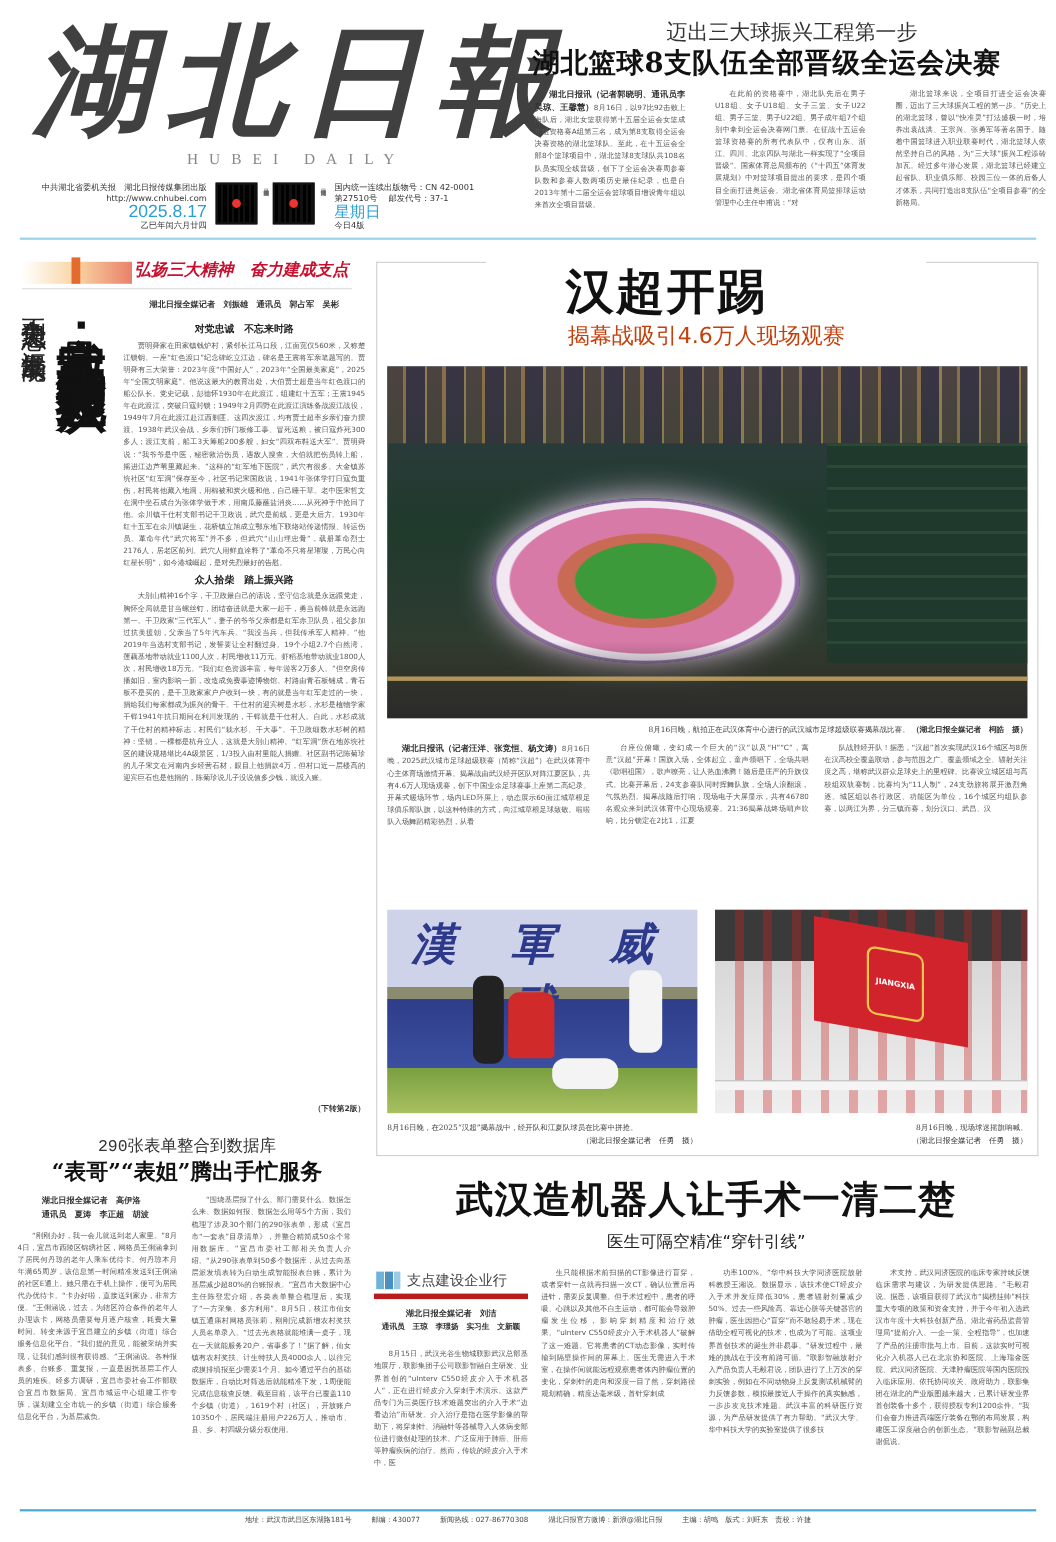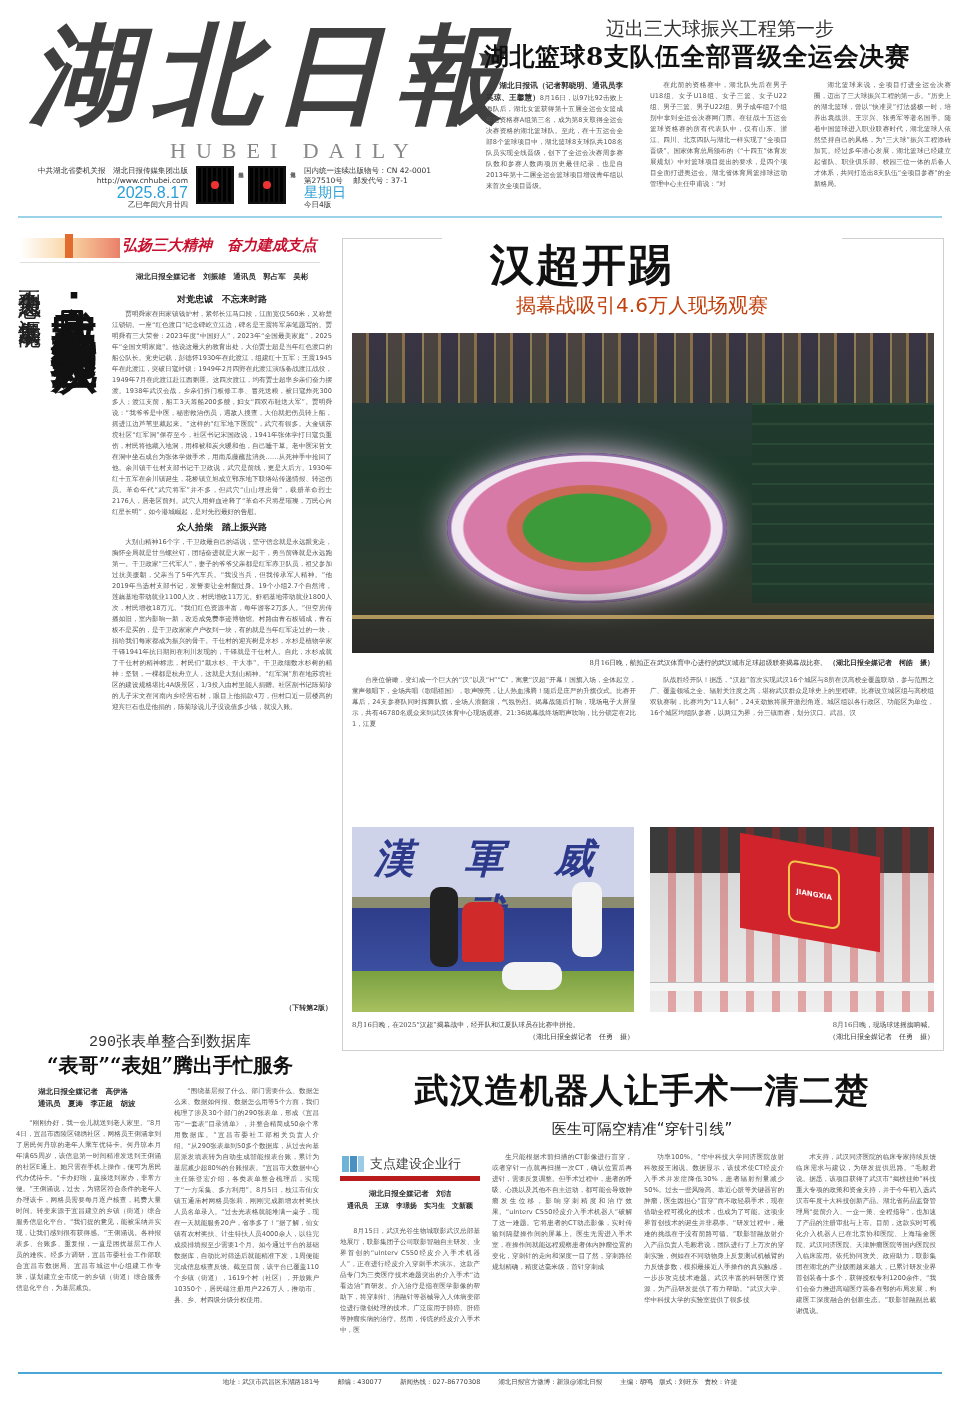--- a/index.html
+++ b/index.html
@@ -1,19 +1,19 @@
 <!DOCTYPE html>
 <html><head>
 <meta charset="utf-8">
 <style>
   html,body{margin:0;padding:0;background:#fff;}
   body{width:960px;height:1402px;position:relative;overflow:hidden;font-family:"DejaVu Serif",serif;color:#222;}
   .abs{position:absolute;}
   .masthead-title{left:30px;top:20px;font-family:"DejaVu Serif",serif;font-size:108px;font-weight:bold;color:#404040;letter-spacing:14px;line-height:1;font-style:italic;}
-  .masthead-en{left:170px;top:138px;font-size:22px;color:#888;letter-spacing:10px;font-family:"Liberation Serif",serif;}
+  .masthead-en{left:170px;top:138px;font-size:14px;color:#888;letter-spacing:10px;font-family:"Liberation Serif",serif;}
   .mh-small{font-family:"DejaVu Sans",sans-serif;font-size:7.5px;color:#333;line-height:10px;}
   .date{font-family:"Liberation Sans",sans-serif;font-size:16px;color:#2a9fd6;}
   .qr{width:38px;height:38px;background:
       repeating-linear-gradient(90deg,#111 0 3px,#fff 3px 5px),#111;
       background-blend-mode:multiply;border:2px solid #111;box-sizing:border-box;position:absolute;}
   .qr::after{content:"";position:absolute;left:13px;top:13px;width:8px;height:8px;background:#e33;border-radius:50%;}
   .rule-blue{height:2px;background:#9cd1ea;}
   .kicker{font-family:Liberation Mono, monospace;font-size:19px;color:#333;text-align:center;}
   .headline-serif{font-family:"DejaVu Serif",serif;font-weight:bold;color:#111;}
   .body-text{font-family:"DejaVu Sans",sans-serif;font-size:6.6px;line-height:11px;color:#555;text-align:justify;text-indent:2em;overflow:hidden;}
@@ -87,36 +87,37 @@
   <div class="body-text" style="height:240px;">“刚刚办好，我一会儿就送到老人家里。”8月4日，宜昌市西陵区锦绣社区，网格员王俐涵拿到了居民何丹琼的老年人乘车优待卡。何丹琼本月年满65周岁，该信息第一时间精准发送到王俐涵的社区E通上。她只需在手机上操作，便可为居民代办优待卡。“卡办好啦，直接送到家办，非常方便。”王俐涵说，过去，为辖区符合条件的老年人办理该卡，网格员需要每月逐户核查，耗费大量时间。转变来源于宜昌建立的乡镇（街道）综合服务信息化平台。“我们提的意见，能被采纳并实现，让我们感到很有获得感。”王俐涵说。各种报表多、台账多、重复报，一直是困扰基层工作人员的难疾。经多方调研，宜昌市委社会工作部联合宜昌市数据局、宜昌市城运中心组建工作专班，谋划建立全市统一的乡镇（街道）综合服务信息化平台，为基层减负。</div>
 </div>
 <div class="abs" style="left:174px;top:1086px;width:145px;height:272px;">
   <div class="body-text" style="height:272px;">“围绕基层报了什么、部门需要什么、数据怎么来、数据如何报、数据怎么用等5个方面，我们梳理了涉及30个部门的290张表单，形成《宜昌市“一套表”目录清单》，并整合精简成50余个常用数据库。”宜昌市委社工部相关负责人介绍。“从290张表单到50多个数据库，从过去向基层派发填表转为自动生成智能报表台账，累计为基层减少超80%的台账报表。”宜昌市大数据中心主任陈登宏介绍，各类表单整合梳理后，实现了“一方采集、多方利用”。8月5日，枝江市仙女镇五通庙村网格员张莉，刚刚完成新增农村奖扶人员名单录入。“过去光表格就能堆满一桌子，现在一天就能服务20户，省事多了！”据了解，仙女镇有农村奖扶、计生特扶人员4000余人，以往完成摸排填报至少需要1个月。如今通过平台的基础数据库，自动比对筛选后就能精准下发，1周便能完成信息核查反馈。截至目前，该平台已覆盖110个乡镇（街道），1619个村（社区），开放账户10350个，居民端注册用户226万人，推动市、县、乡、村四级分级分权使用。</div>
 </div>
 
 <div class="abs" style="left:342px;top:238px;width:600px;height:812px;border:1px solid #cfcfcf;border-top:none;"></div>
 <div class="abs" style="left:342px;top:238px;width:100px;height:1px;background:#cfcfcf;"></div>
 <div class="abs" style="left:842px;top:238px;width:101px;height:1px;background:#cfcfcf;"></div>
 
-<div class="abs" style="left:342px;top:236px;width:480px;text-align:center;font-family:'DejaVu Sans',sans-serif;font-weight:bold;font-size:44px;color:#111;letter-spacing:2px;">汉超开踢</div>
+<div class="abs" style="left:342px;top:236px;width:480px;text-align:center;font-family:'DejaVu Sans',sans-serif;font-weight:bold;font-size:44px;color:#111;letter-spacing:2px;padding-left:24px;">汉超开踢</div>
 <div class="abs" style="left:342px;top:292px;width:600px;text-align:center;font-family:'DejaVu Sans',sans-serif;font-size:20px;color:#c2410c;">揭幕战吸引4.6万人现场观赛</div>
 
 <div class="photo" style="left:352px;top:333px;width:582px;height:320px;background:linear-gradient(180deg,#3a3a4a 0%,#2a3b3a 20%,#1f3a2c 45%,#2a3b30 70%,#3a3a28 100%);">
   <div class="abs" style="left:0;top:0;width:582px;height:70px;background:repeating-linear-gradient(90deg,#5a4a3a 0 14px,#c99a4a 14px 17px,#3a3040 17px 34px,#d8b060 34px 36px);opacity:.55;"></div>
   <div class="abs" style="left:95px;top:120px;width:280px;height:150px;border-radius:50%;background:radial-gradient(ellipse at center,#3d9a3a 0 32%,#c96a55 33% 40%,#d87aa8 41% 62%,#f2e8f2 63% 68%,#8a6aa0 69% 100%);box-shadow:0 0 30px #f0d0f0;"></div>
   <div class="abs" style="left:400px;top:70px;width:182px;height:200px;background:repeating-linear-gradient(0deg,#1f3a2c 0 18px,#2a4a35 18px 20px),#1f3a2c;"></div>
   <div class="abs" style="left:0;top:250px;width:582px;height:70px;background:linear-gradient(180deg,transparent,#2a2a2a);"></div>
   <div class="abs" style="left:0;top:282px;width:582px;height:4px;background:#e8c070;opacity:.7;"></div>
 </div>
 <div class="abs caption" style="left:352px;top:658px;width:582px;text-align:right;">
   <span>8月16日晚，航拍正在武汉体育中心进行的武汉城市足球超级联赛揭幕战比赛。</span>
   <span class="caption-credit">（湖北日报全媒记者　柯皓　摄）</span>
 </div>
 
 <div class="abs" style="left:352px;top:675px;width:582px;height:145px;display:flex;gap:14px;">
+  <div class="body-text" style="flex:1;"><b class="byline">湖北日报讯（记者汪洋、张竞恒、杨文涛）</b><span>8月16日晚，2025武汉城市足球超级联赛（简称“汉超”）在武汉体育中心主体育场激情开幕。揭幕战由武汉经开区队对阵江夏区队，共有4.6万人现场观赛，创下中国业余足球赛事上座第二高纪录。开幕式暖场环节，场内LED环屏上，动态展示60面江城草根足球俱乐部队旗，以这种特殊的方式，向江城草根足球致敬。啦啦队入场舞蹈精彩热烈，从看</span></div>
   <div class="body-text" style="flex:1;">台座位俯瞰，变幻成一个巨大的“汉”以及“H”“C”，寓意“汉超”开幕！国旗入场，全体起立，童声领唱下，全场共唱《歌唱祖国》，歌声嘹亮，让人热血沸腾！随后是庄严的升旗仪式。比赛开幕后，24支参赛队同时挥舞队旗，全场人浪翻滚，气氛热烈。揭幕战随后打响，现场电子大屏显示，共有46780名观众来到武汉体育中心现场观赛。21:36揭幕战终场哨声吹响，比分锁定在2比1，江夏</div>
   <div class="body-text" style="flex:1;">队战胜经开队！据悉，“汉超”首次实现武汉16个城区与8所在汉高校全覆盖联动，参与范围之广、覆盖领域之全、辐射关注度之高，堪称武汉群众足球史上的里程碑。比赛设立城区组与高校组双轨赛制，比赛均为“11人制”，24支劲旅将展开激烈角逐。城区组以各行政区、功能区为单位，16个城区均组队参赛，以两江为界，分三镇而赛，划分汉口、武昌、汉</div>
 </div>
 
 <div class="photo" style="left:352px;top:827px;width:282px;height:185px;background:linear-gradient(180deg,#cfd3ea 0%,#cfd3ea 38%,#8b8b70 38%,#8b8b70 44%,#2f3d8a 44%,#3b4fa0 78%,#7aa040 78%,#a8c060 100%);">
   <div class="abs" style="left:0;top:4px;width:282px;text-align:center;font-family:'DejaVu Serif',serif;font-weight:bold;font-style:italic;font-size:40px;color:#2d3a8c;letter-spacing:18px;">漢 軍 威 武</div>
   <div class="abs" style="left:110px;top:75px;width:42px;height:60px;background:#d12a2a;border-radius:10px 10px 4px 4px;"></div>
   <div class="abs" style="left:220px;top:55px;width:30px;height:75px;background:#f4f4f4;border-radius:10px;"></div>
   <div class="abs" style="left:150px;top:135px;width:60px;height:28px;background:#f4f4f4;border-radius:12px;"></div>
   <div class="abs" style="left:78px;top:60px;width:28px;height:80px;background:#222;border-radius:10px;"></div>

